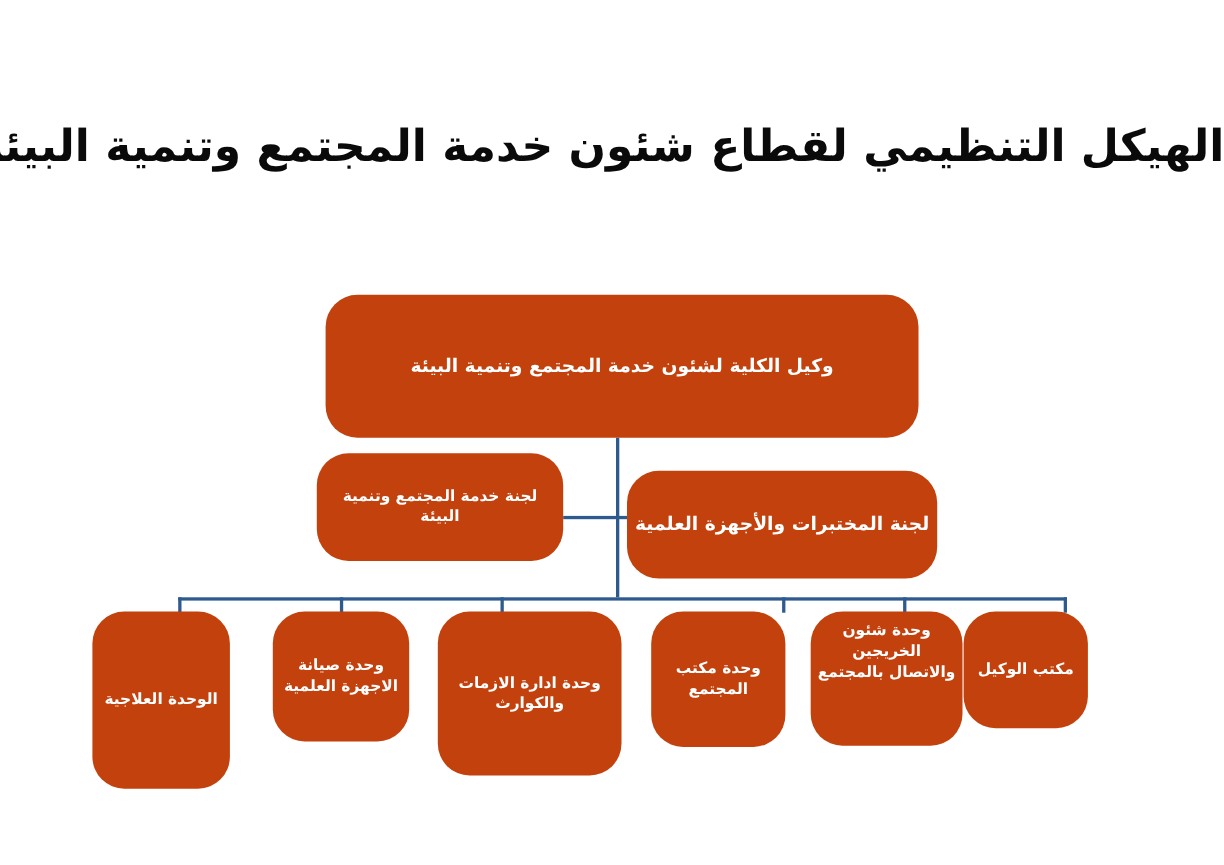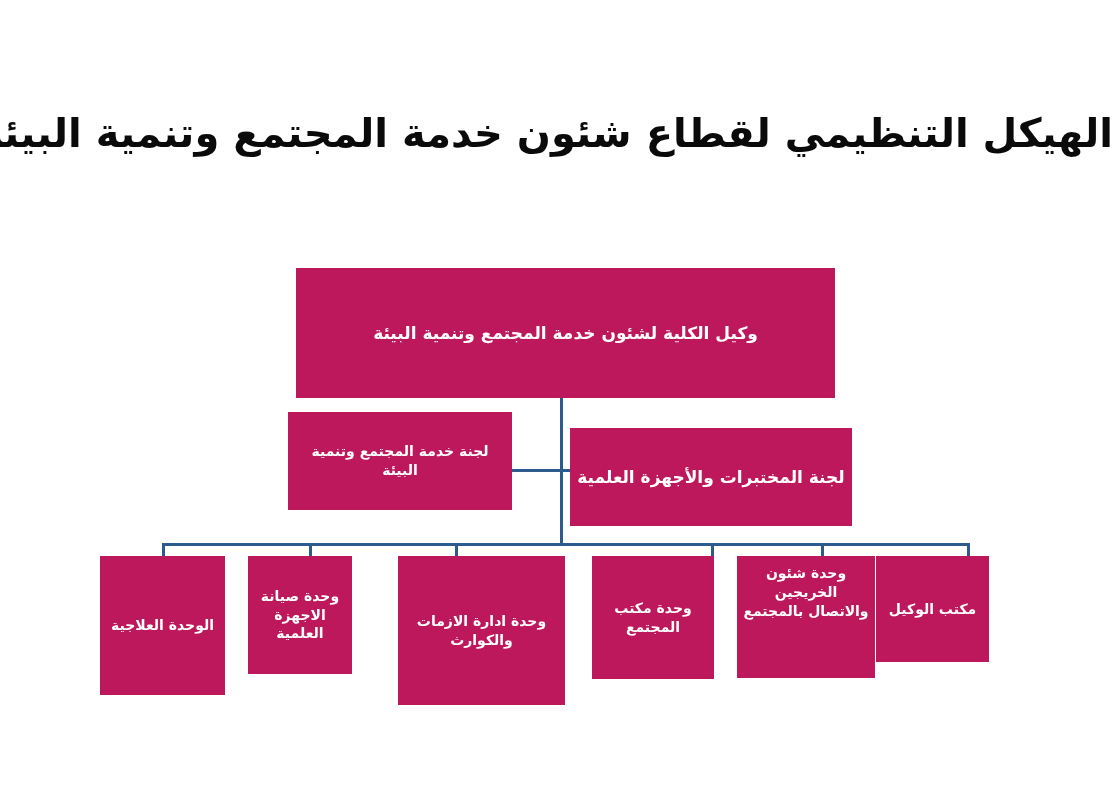--- a/index.html
+++ b/index.html
@@ -32,29 +32,30 @@
     font-weight: 700;
     line-height: 1.25;
     letter-spacing: 0px;
     direction: rtl;
     white-space: nowrap;
   }
 
   
   .node {
     position: absolute;
-    background: #be185d;
+    background: #c2410c;
     box-sizing: border-box;
     display: flex;
     align-items: center;
     justify-content: center;
     text-align: center;
     color: #ffffff;
     direction: rtl;
     z-index: 3;
+    border-radius: 29px;
   }
   .node .label {
     display: block;
     width: 100%;
     padding: 0 6px;
     box-sizing: border-box;
     line-height: 1.35;
   }
   .node.bold .label { font-weight: 700; }
   .node.plain .label { font-weight: 700; }
@@ -103,25 +104,25 @@
   </div>
 
   <div class="node bold" style="left:288px; top:412px; width:224px; height:98px; font-size:14px;">
     <span class="label">لجنة خدمة المجتمع وتنمية البيئة</span>
   </div>
 
   <div class="node plain" style="left:570px; top:428px; width:282px; height:98px; font-size:17px;">
     <span class="label">لجنة المختبرات والأجهزة العلمية</span>
   </div>
 
-  <div class="node bold" style="left:100px; top:556px; width:125px; height:139px; font-size:14px;">
+  <div class="node bold" style="left:84px; top:556px; width:125px; height:161px; font-size:14px;">
     <span class="label">الوحدة العلاجية</span>
   </div>
 
-  <div class="node bold" style="left:248px; top:556px; width:104px; height:118px; font-size:14px;">
+  <div class="node bold" style="left:248px; top:556px; width:124px; height:118px; font-size:14px;">
     <span class="label">وحدة صيانة الاجهزة العلمية</span>
   </div>
 
   <div class="node bold" style="left:398px; top:556px; width:167px; height:149px; font-size:14px;">
     <span class="label">وحدة ادارة الازمات والكوارث</span>
   </div>
 
   <div class="node bold" style="left:592px; top:556px; width:122px; height:123px; font-size:14px;">
     <span class="label">وحدة مكتب المجتمع</span>
   </div>

